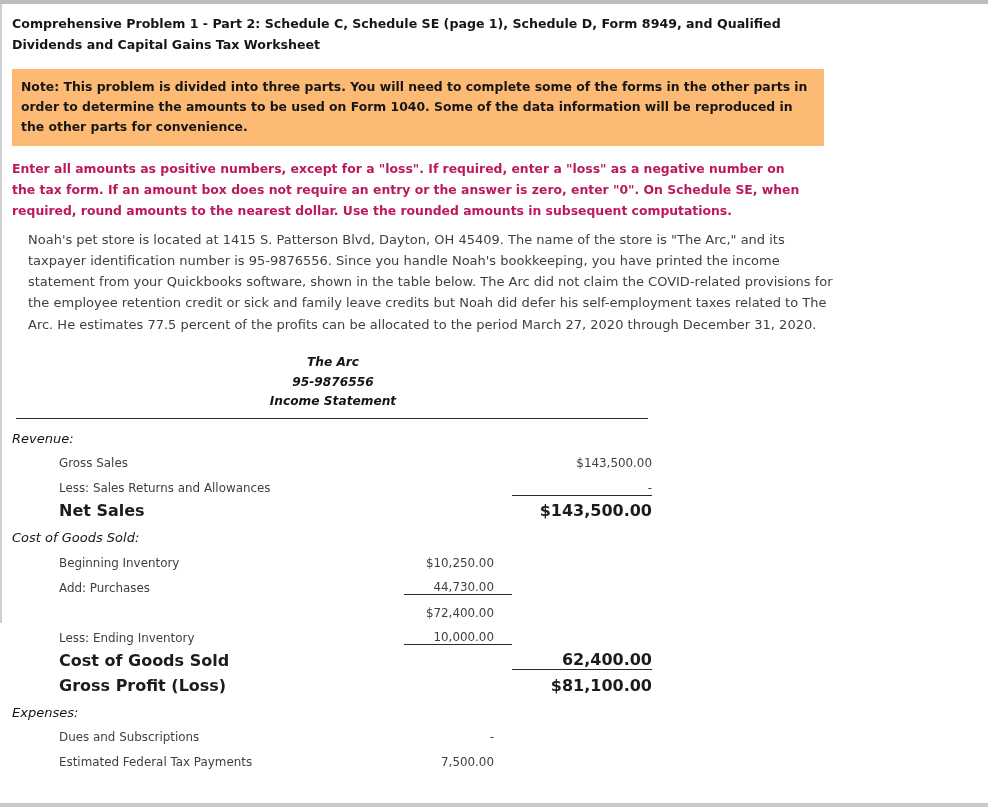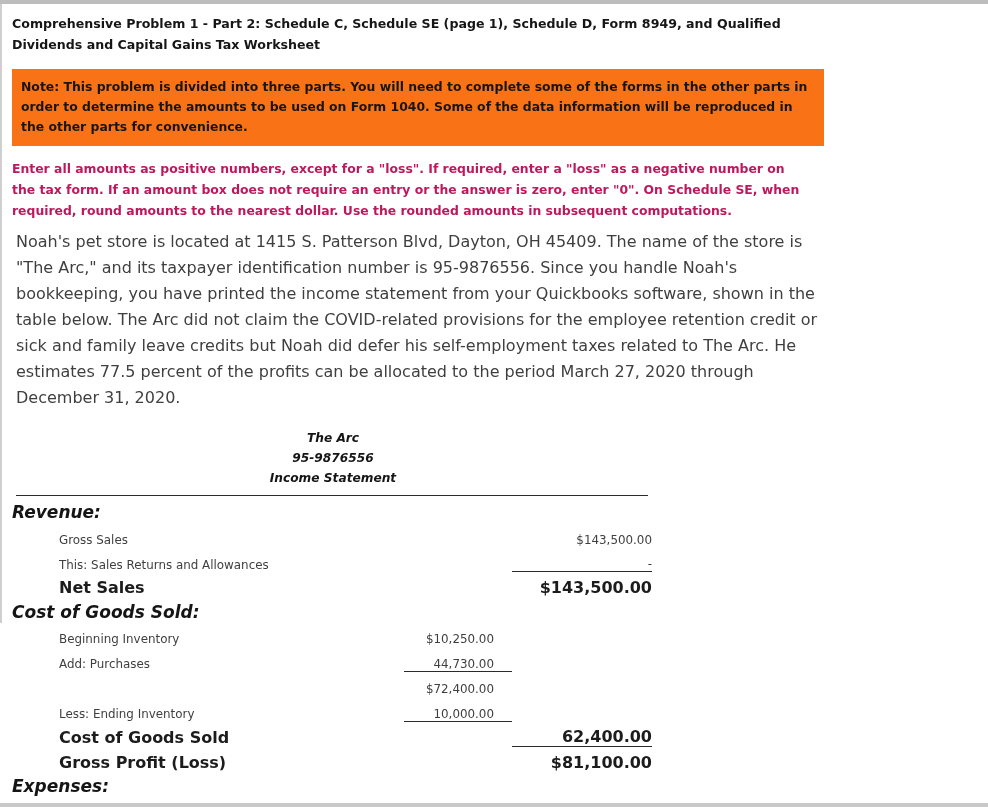--- a/index.html
+++ b/index.html
@@ -48,21 +48,21 @@
     font-weight: bold;
     line-height: 1.65;
     color: #161616;
     width: 812px;
     margin: 2px 0 0 0;
   }
 
   .note-box {
     margin: 13px 0 0 0;
     width: 812px;
-    background: #f97316;
+    background: #fdba74;
     padding: 8px 9px 9px 9px;
     box-sizing: border-box;
     font-size: 12.4px;
     font-weight: bold;
     line-height: 1.62;
     color: #161616;
   }
 
   .para-bold {
     margin: 12px 0 0 0;
@@ -74,23 +74,23 @@
   }
 
   .para-head {
     margin: 14px 0 0 0;
     font-size: 12.4px;
     font-weight: bold;
     color: #161616;
   }
 
   .para-plain {
-    margin: 7px 0 0 4px;
+    margin: 7px 0 0 16px;
     width: 812px;
-    font-size: 16px;
+    font-size: 13px;
     line-height: 1.63;
     color: #3f3f3f;
   }
 
   
   .statement {
     margin: 18px 0 0 0;
     width: 640px;
     position: relative;
   }
@@ -131,22 +131,22 @@
   td.label.l1  { padding-left: 47px; }
   td.num {
     text-align: right;
     padding-right: 5px;
     font-variant-numeric: tabular-nums;
   }
   td.num.mid   { padding-right: 18px; }
 
   tr.section td.label {
     font-style: italic;
-    font-weight: bold;
-    font-size: 17px;
+    font-weight: normal;
+    font-size: 13px;
     color: #151515;
   }
   tr.total td {
     font-weight: bold;
     color: #1c1c1c;
     font-size: 16px;
   }
 
   
   td.rule-mid   { border-top: 1.4px solid #2b2b2b; }
@@ -189,21 +189,21 @@
               <td class="label">Revenue:</td>
               <td class="num mid"></td>
               <td class="num"></td>
             </tr>
             <tr>
               <td class="label l1">Gross Sales</td>
               <td class="num mid"></td>
               <td class="num">$143,500.00</td>
             </tr>
             <tr>
-              <td class="label l1">This: Sales Returns and Allowances</td>
+              <td class="label l1">Less: Sales Returns and Allowances</td>
               <td class="num mid"></td>
               <td class="num">-</td>
             </tr>
             <tr class="total">
               <td class="label l1">Net Sales</td>
               <td class="num mid"></td>
               <td class="num rule-right">$143,500.00</td>
             </tr>
             <tr class="section">
               <td class="label">Cost of Goods Sold:</td>

